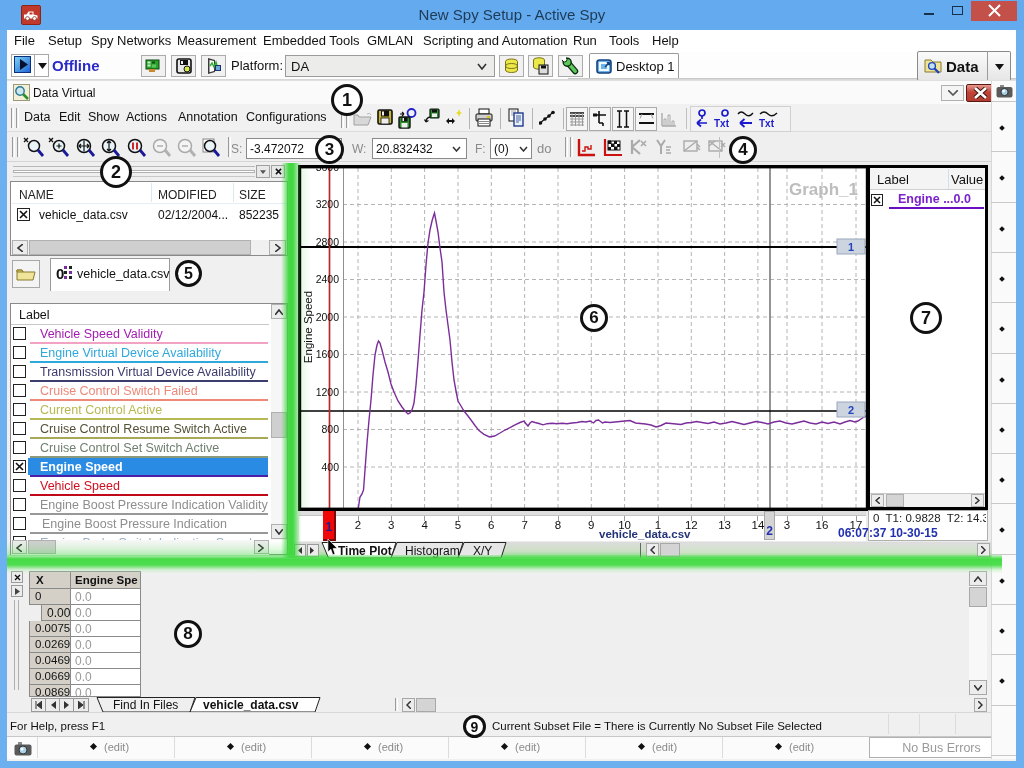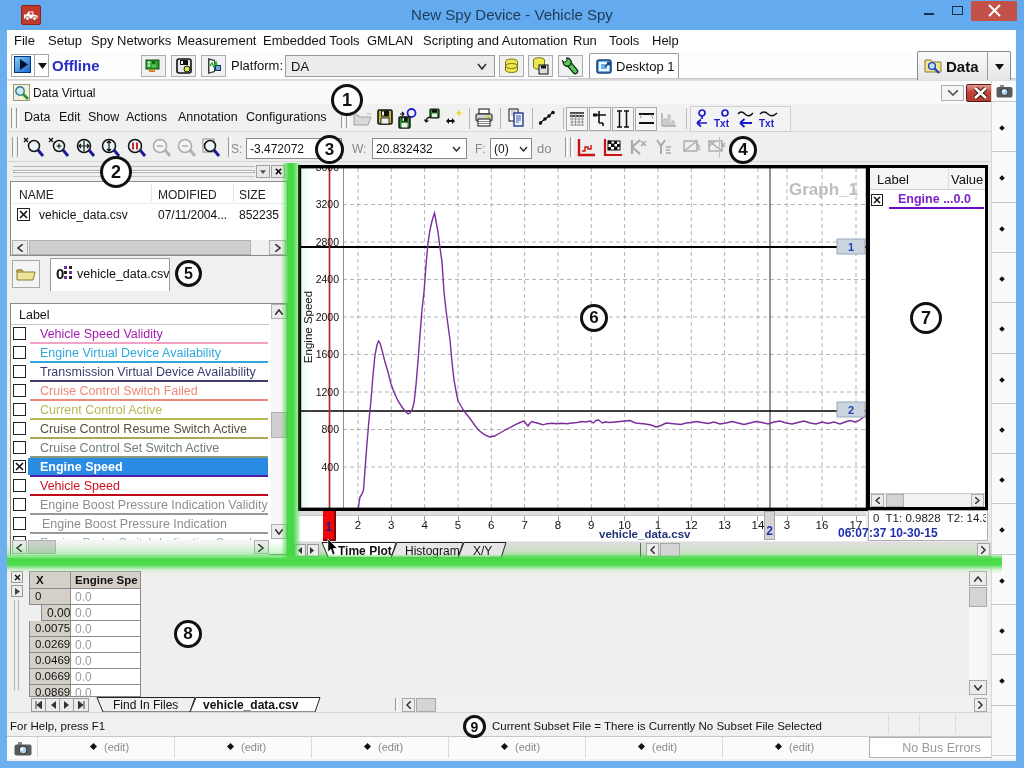--- a/index.html
+++ b/index.html
@@ -18,21 +18,21 @@
 <div class="ab" style="left:7px;top:30px;width:1009px;height:731px;background:#f0f0f0"></div>
 
 <div class="ab" id="titlebar" style="left:0;top:0;width:1024px;height:30px;background:#64aaee"></div>
 <div class="ab" style="left:21px;top:5px;width:20px;height:20px;background:#c0392b;border:1px solid #8e2318;border-radius:2px"></div>
 <svg class="ab" style="left:22px;top:6px" width="18" height="18" viewBox="0 0 18 18">
     <path d="M2 8.5 L4.5 8.5 L6.5 5.5 L11.5 5.5 L11.5 8.5 L15.5 9.5 L15.5 12.5 L2 12.5 Z" fill="#fff"></path>
     <rect x="7.5" y="6.5" width="3" height="2" fill="#c0392b"></rect>
     <circle cx="5.5" cy="12.5" r="1.9" fill="#fff" stroke="#7a1e14" stroke-width="0.7"></circle>
     <circle cx="12.5" cy="12.5" r="1.9" fill="#fff" stroke="#7a1e14" stroke-width="0.7"></circle>
   </svg>
-<div class="ab" style="left:0;top:0;width:1024px;height:30px;text-align:center;line-height:30px;font-size:15px;color:#1d3a56">New Spy Device - Vehicle Spy</div>
+<div class="ab" style="left:0;top:0;width:1024px;height:30px;text-align:center;line-height:30px;font-size:15px;color:#1d3a56">New Spy Setup - Active Spy</div>
 <div class="ab" style="left:924px;top:13px;width:10px;height:2px;background:#17314d"></div>
 <div class="ab" style="left:952px;top:6px;width:11px;height:9px;border:1.5px solid #17314d"></div>
 <div class="ab" style="left:971px;top:1px;width:46px;height:20px;background:#c4504a"></div>
 <svg class="ab" style="left:988px;top:4px" width="13" height="13" viewBox="0 0 13 13">
     <path d="M1 1 L12 12 M12 1 L1 12" stroke="#fff" stroke-width="2"></path>
   </svg>
 
 <div class="ab" style="left:7px;top:30px;width:1009px;height:22px;background:#fff"></div>
 <div class="ab" id="mainmenu" style="left:7px;top:33px;height:18px;font-size:13px;color:#111">
 <span style="position:absolute;left:7px">File</span>
@@ -391,21 +391,21 @@
 <div class="ab" style="left:158px;top:188px;font-size:12px;color:#222">MODIFIED</div>
 <div class="ab" style="left:239px;top:188px;font-size:12px;color:#222">SIZE</div>
 <div class="ab" style="left:151px;top:183px;width:1px;height:19px;background:#dde8ee"></div>
 <div class="ab" style="left:233px;top:183px;width:1px;height:19px;background:#dde8ee"></div>
 <div class="ab" style="left:12px;top:203px;width:274px;height:1px;background:#e4eef4"></div>
 <div class="cb" style="left:17px;top:208px;width:13px;height:13px"></div>
 <svg class="ab" style="left:19px;top:210px" width="9" height="9" viewBox="0 0 9 9">
     <path d="M1 1 L8 8 M8 1 L1 8" stroke="#111" stroke-width="1.6"></path>
   </svg>
 <div class="ab" style="left:39px;top:208px;font-size:12px;color:#111">vehicle_data.csv</div>
-<div class="ab" style="left:158px;top:208px;font-size:12px;color:#111">07/11/2004...</div>
+<div class="ab" style="left:158px;top:208px;font-size:12px;color:#111">02/12/2004...</div>
 <div class="ab" style="left:239px;top:208px;font-size:12px;color:#111">852235</div>
 
 <div class="ab" style="left:11px;top:240px;width:276px;height:15px;background:#f0f0f0"></div>
 <div class="ab" style="left:12px;top:240px;width:16px;height:15px;background:#ececec;border:1px solid #b0b0b0"></div>
 <svg class="ab" style="left:17px;top:244px" width="6" height="8" viewBox="0 0 6 8">
     <path d="M6 0 L1 4 L6 8" stroke="#333" stroke-width="1.6" fill="none"></path>
   </svg>
 <div class="ab" style="left:29px;top:240px;width:222px;height:15px;background:#cfcfcf;border:1px solid #b0b0b0"></div>
 <div class="ab" style="left:269px;top:240px;width:17px;height:15px;background:#ececec;border:1px solid #b0b0b0"></div>
 <svg class="ab" style="left:275px;top:244px" width="6" height="8" viewBox="0 0 6 8">

